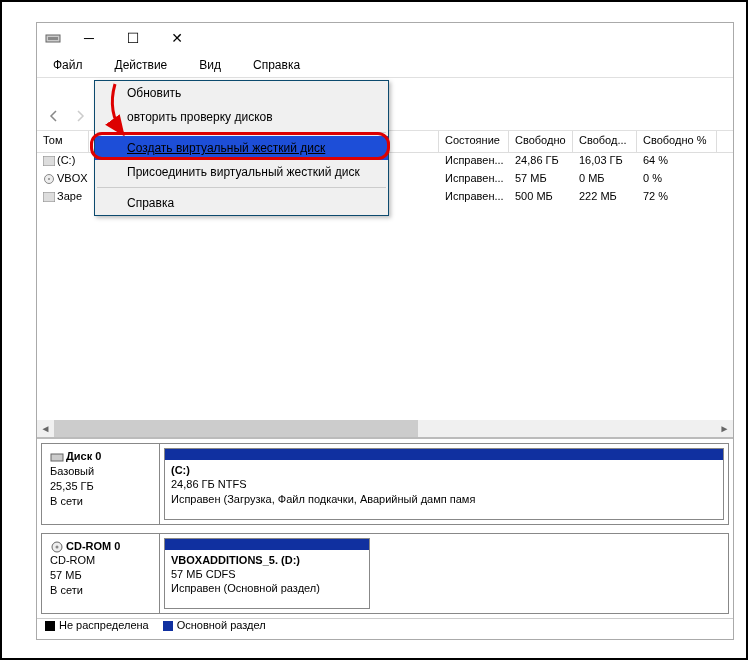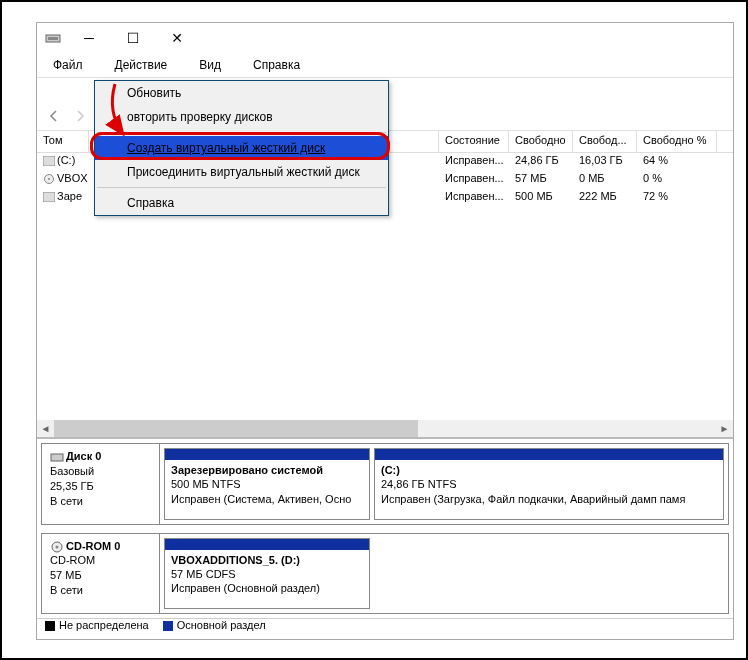--- a/index.html
+++ b/index.html
@@ -147,24 +147,20 @@
     <div class="diskrow">
       <div class="diskinfo">
         <span class="diskicon"><svg width="14" height="12">
                 <rect x="1" y="3" width="12" height="7" fill="#ccc" stroke="#666"></rect>
               </svg></span><b>Диск 0</b><br>
         <span>Базовый</span><br>
         <span>25,35 ГБ</span><br>
         <span>В сети</span>
       </div>
       <div class="parts">
-        <div class="part part1">
-          <div class="bar" style="background:#1030a0"></div>
-          <div class="body"><b>Зарезервировано системой</b><br><span>500 МБ NTFS</span><br><span>Исправен (Система, Активен, Осно</span></div>
-        </div>
         <div class="part part2">
           <div class="bar" style="background:#1030a0"></div>
           <div class="body"><b>(C:)</b><br><span>24,86 ГБ NTFS</span><br><span>Исправен (Загрузка, Файл подкачки, Аварийный дамп памя</span></div>
         </div>
       </div>
     </div>
 
     <div class="diskrow">
       <div class="diskinfo">
         <span class="diskicon"><svg width="14" height="12">

